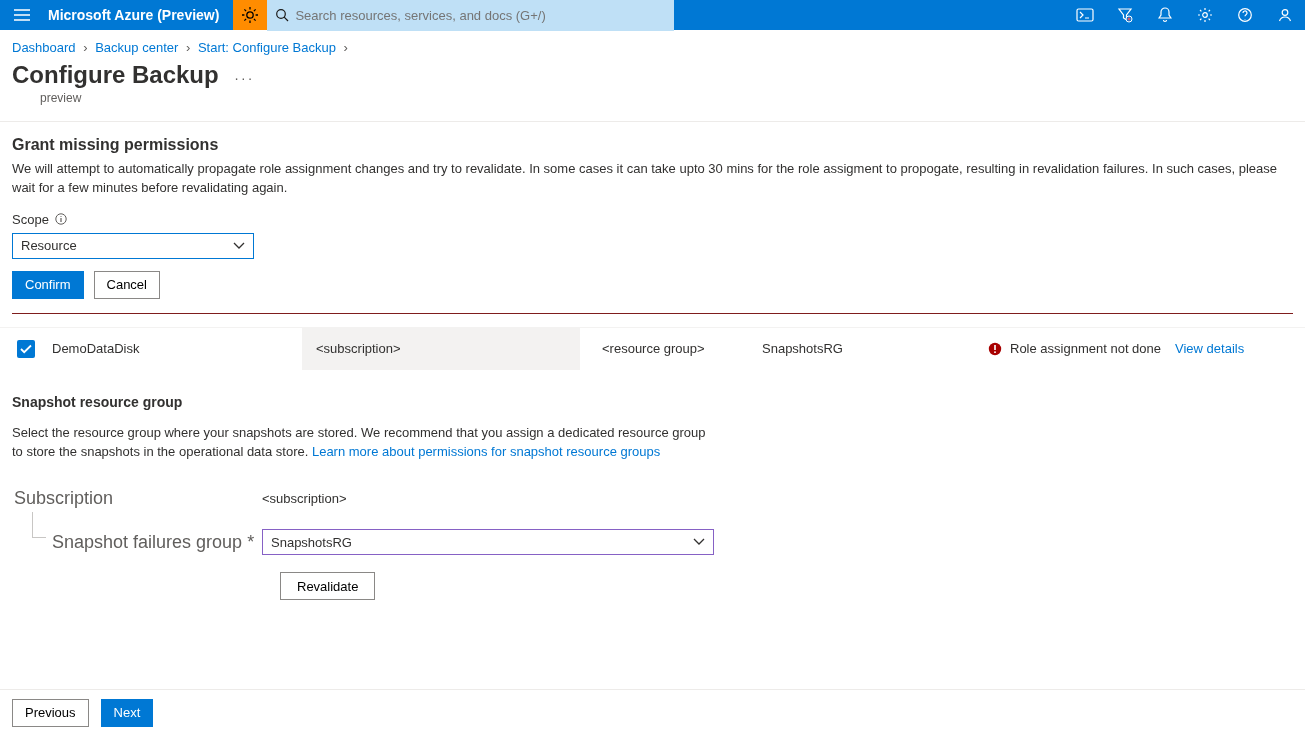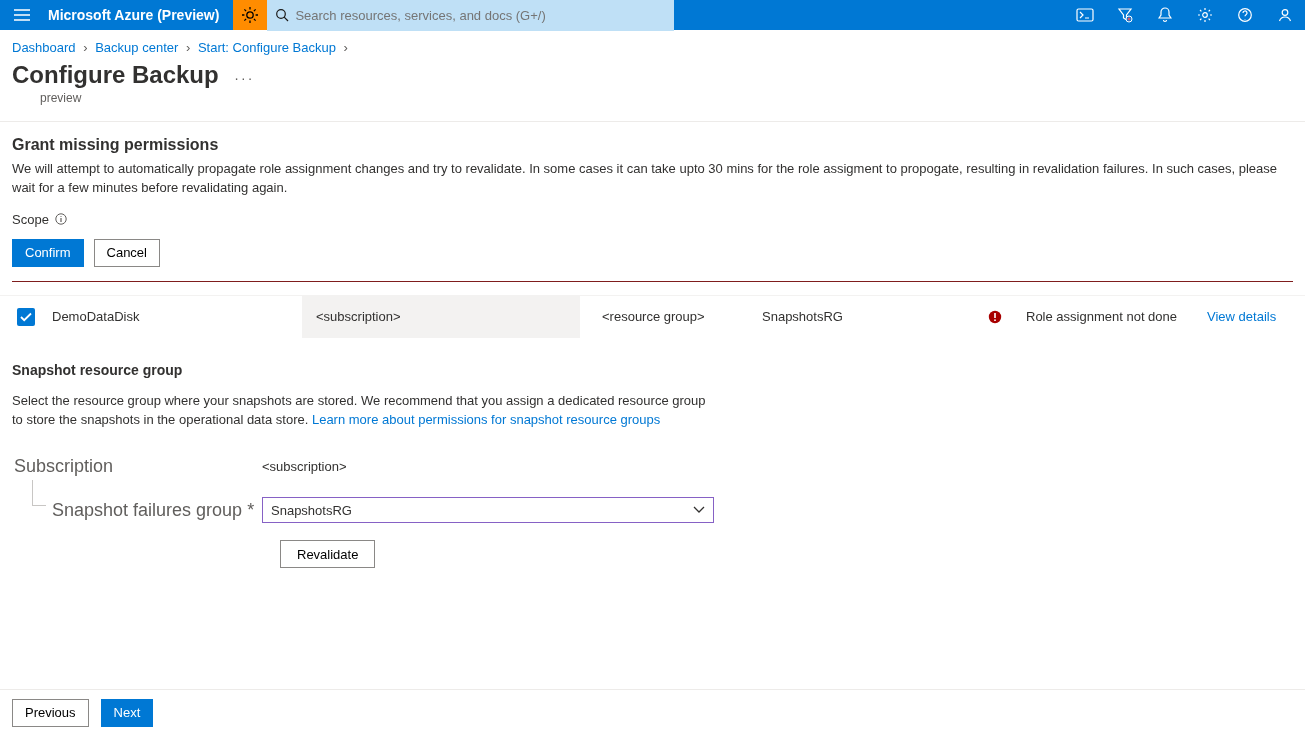--- a/index.html
+++ b/index.html
@@ -136,21 +136,21 @@
   }
   .cell {
     font-size:13px; color:#323130;
     display:flex;align-items:center;
   }
   .cell.name { width:250px; }
   .cell.sub { width:248px; background:#f3f2f1; height:100%; padding-left:14px; font-style:normal;}
   .cell.rg { width:268px; padding-left:14px; }
   .cell.rg-box { width:30px; background:#f3f2f1; height:100%; margin-right:8px;}
   .cell.snap { width:236px; padding-left:14px;}
-  .cell.status { flex:1; padding-left:4px; gap:24px;}
+  .cell.status { flex:1; padding-left:4px; gap:8px;}
   .err-ic { width:14px;height:14px; }
   .viewdet { color:#0078d4; cursor:pointer; margin-left:6px;}
 
   .snap-section { padding: 24px 12px 0 12px; }
   .snap-section .sect-title2 { font-size:14px; font-weight:600; margin-bottom:14px;}
   .snap-section p { font-size:13px; color:#323130; max-width:700px; line-height:1.45;}
   .snap-section a { color:#0078d4; text-decoration:none; cursor:pointer;}
 
   .form-grid { margin-top:22px; }
   .fg-row { display:flex; align-items:center; min-height:30px; margin-bottom:14px;}
@@ -260,20 +260,28 @@
   <div class="sect-title">Grant missing permissions</div>
   <div class="sect-desc">We will attempt to automatically propagate role assignment changes and try to revalidate. In some cases it can take upto 30 mins for the role assigment to propogate, resulting in revalidation failures. In such cases, please wait for a few minutes before revalidating again.</div>
 
   <div class="field-row">
     <div class="field-label">
       <span>Scope</span>
       <span class="info-icon">
         <svg width="12" height="12" viewBox="0 0 12 12">
             <circle cx="6" cy="6" r="5.2" fill="none" stroke="#605e5c" stroke-width="1"></circle>
             <path d="M6 5v4M6 3v.8" stroke="#605e5c" stroke-width="1.2"></path>
+          </svg>
+      </span>
+    </div>
+    <div class="select">
+      <span>Resource</span>
+      <span class="chev">
+        <svg width="12" height="8" viewBox="0 0 12 8">
+            <path d="M1 1l5 5 5-5" fill="none" stroke="#323130" stroke-width="1.3"></path>
           </svg>
       </span>
     </div>
   </div>
 
   <div class="btn-row">
     <button class="btn primary">Confirm</button>
     <button class="btn">Cancel</button>
   </div>
 

